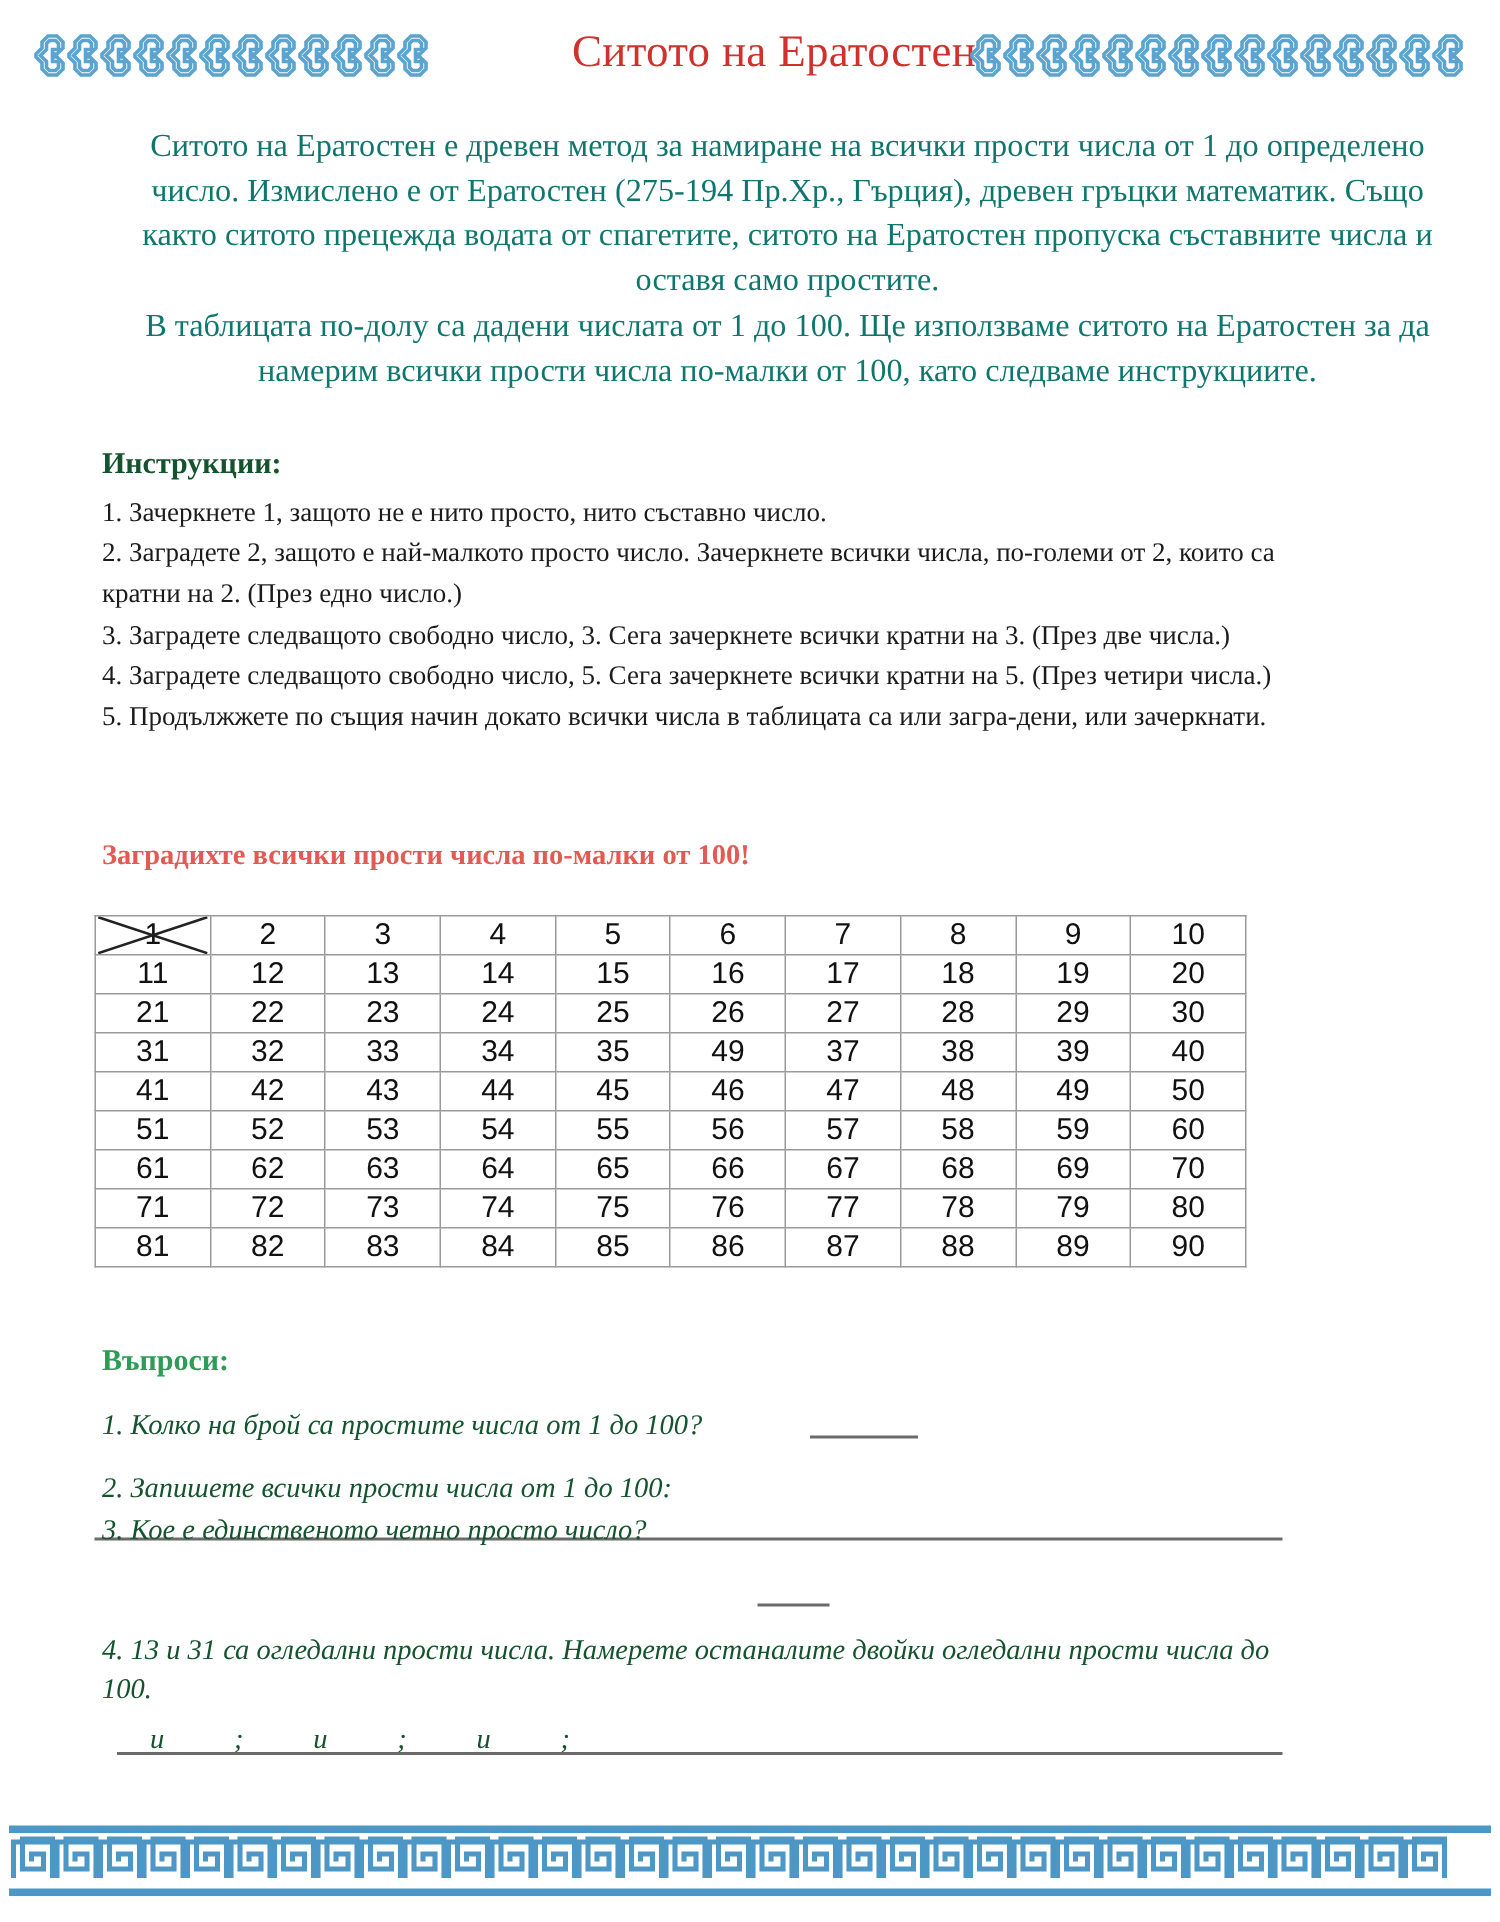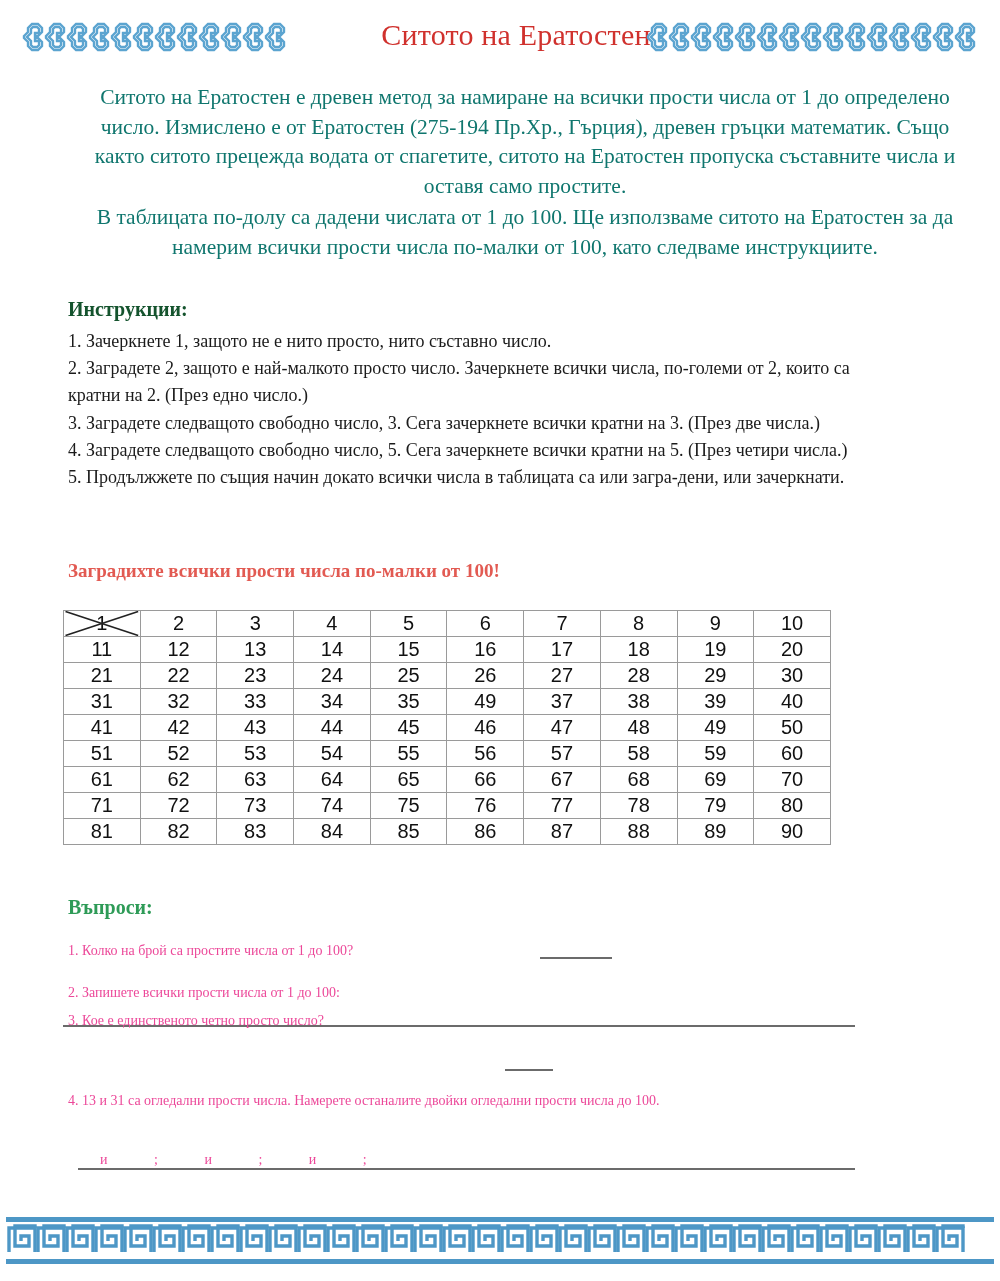--- a/index.html
+++ b/index.html
@@ -120,23 +120,24 @@
     position: absolute;
     left: 0; top: 0; right: 0; bottom: 0;
     pointer-events: none;
   }
   td.crossed-cell .cross-x svg { width: 100%; height: 100%; display: block; }
 
   
   .question {
     position: absolute;
     left: 68px;
-    font-size: 14px;
+    font-size: 19px;
     line-height: 26px;
-    color: #ec4899;
+    color: #14532d;
+    font-style: italic;
   }
   #q1 { top: 938px; }
   #q2 { top: 980px; }
   #q3 { top: 1008px; }
   #q4 { top: 1088px; width: 800px; }
   #q4-hint { top: 1147px; left: 100px; letter-spacing: 0.5px; }
 
   .answer-rule {
     position: absolute;
     background: #6b6b6b;

